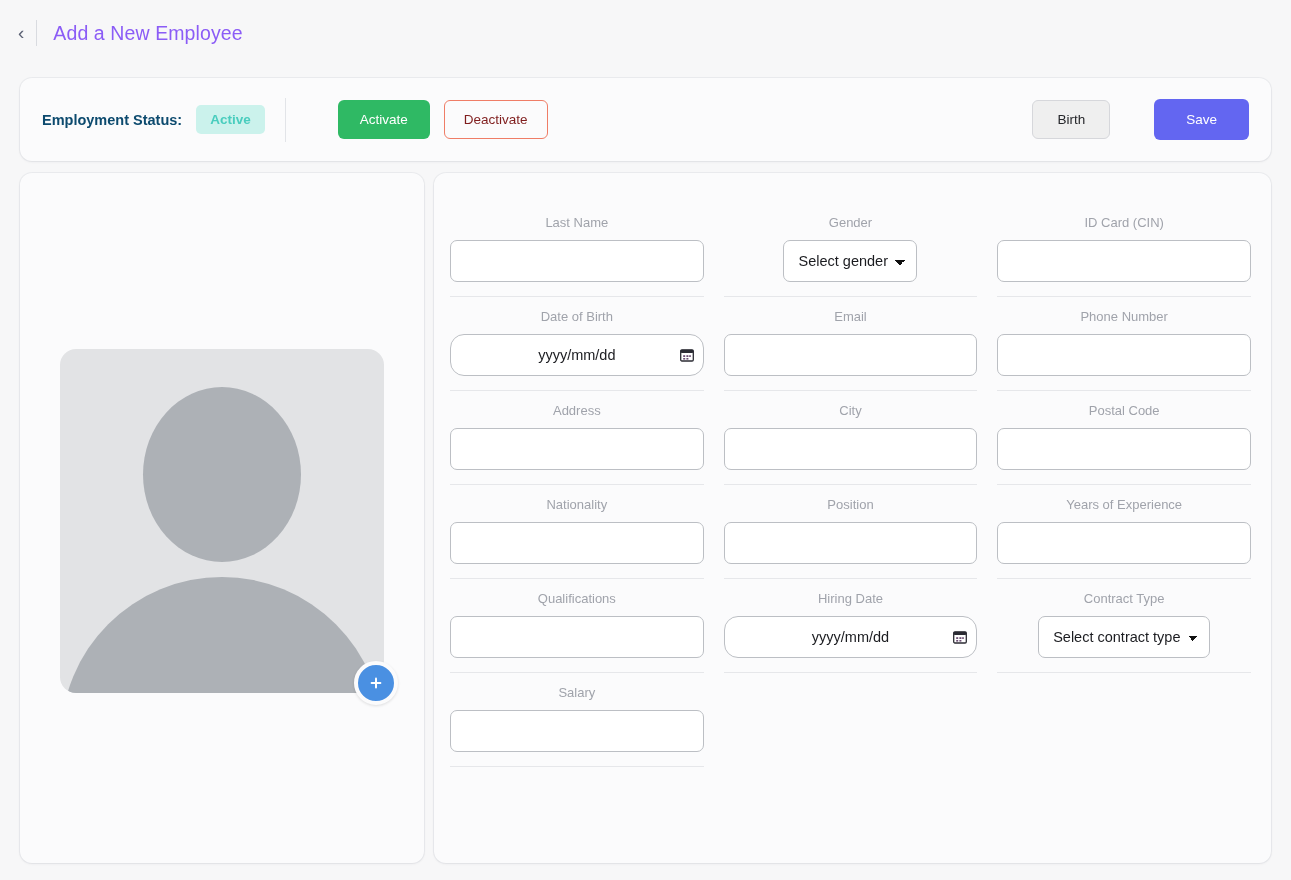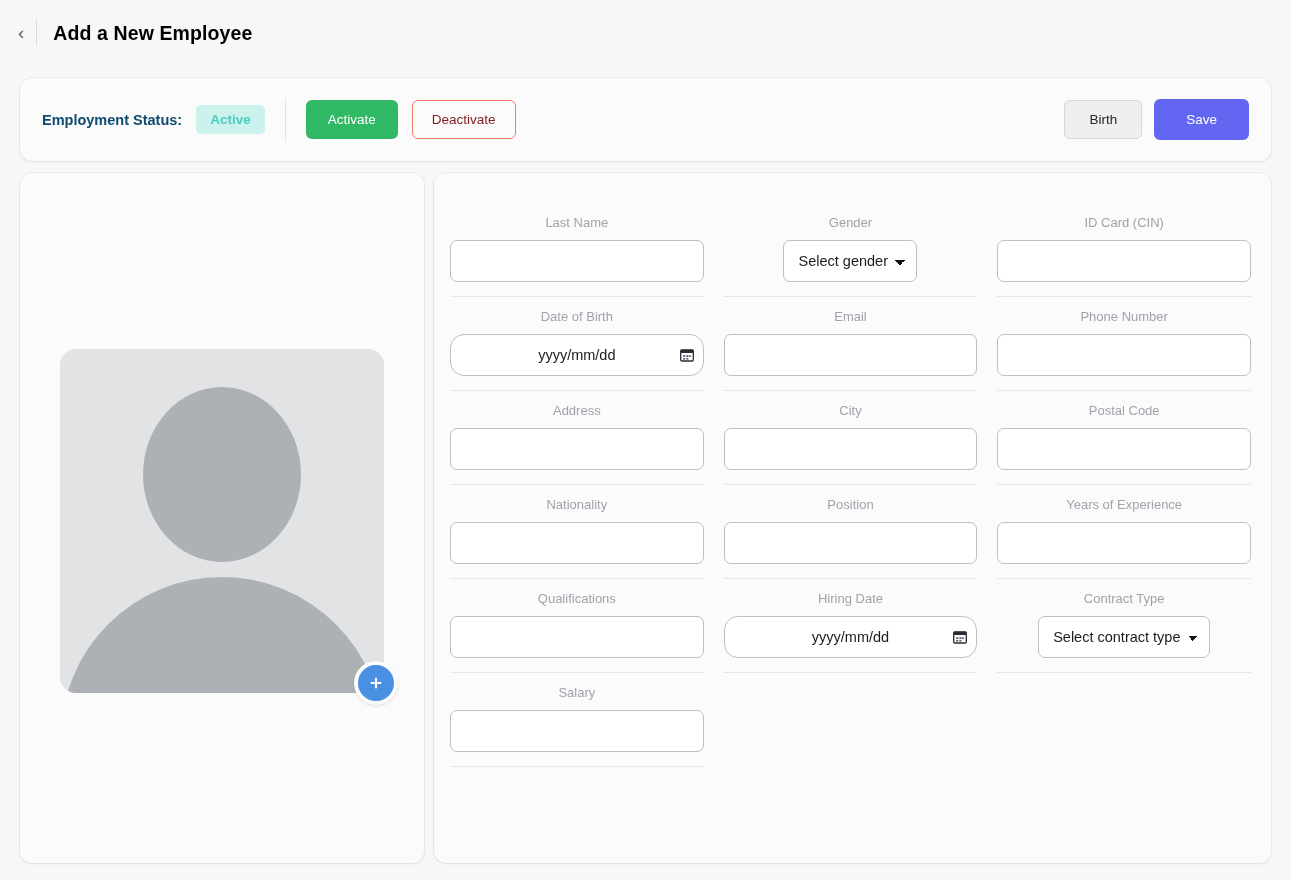--- a/index.html
+++ b/index.html
@@ -19,21 +19,21 @@
   }
   .back-chevron {
     font-size: 19px; color: #5a6073; line-height: 1;
     padding: 0 12px 2px 4px; cursor: pointer;
     font-family: "Liberation Sans", sans-serif;
   }
   .header-divider {
     width: 1px; height: 26px; background: #d9dbe0; margin-right: 16px;
   }
   .page-title {
-    font-size: 19.5px; font-weight: bold; color: #000000; letter-spacing: .1px;
+    font-size: 19.5px; font-weight: normal; color: #8b5cf6; letter-spacing: .1px;
   }
 
   
   .card {
     background: #fbfbfc;
     border-radius: 12px;
     box-shadow: 0 1px 3px rgba(30,35,50,.06), 0 0 0 1px rgba(225,227,232,.55);
   }
 
   .status-bar {
@@ -48,21 +48,21 @@
   }
   .badge-active {
     background: #cbf2ec; color: #49cdbe;
     font-size: 13.5px; font-weight: bold;
     padding: 7px 14px; border-radius: 5px;
   }
   .vdiv { width: 1px; height: 44px; background: #e2e4e8; margin: 0 20px; }
   .btn {
     font-size: 13.5px; border-radius: 6px; cursor: pointer;
     font-family: "Liberation Sans", sans-serif;
-    line-height: 1; border: 1px solid transparent;
+    line-height: 1; border: 1px solid transparent; margin-left: 32px;
   }
   .btn-activate {
     background: #2fb964; color: #ffffff; padding: 12px 21px; font-weight: normal;
   }
   .btn-deactivate {
     background: #fbfbfc; color: #7f1d1d; border: 1px solid #ef7d66;
     padding: 12px 19px; margin-left: 14px;
   }
   .status-right { margin-left: auto; display: flex; align-items: center; gap: 12px; }
   .btn-cancel {

